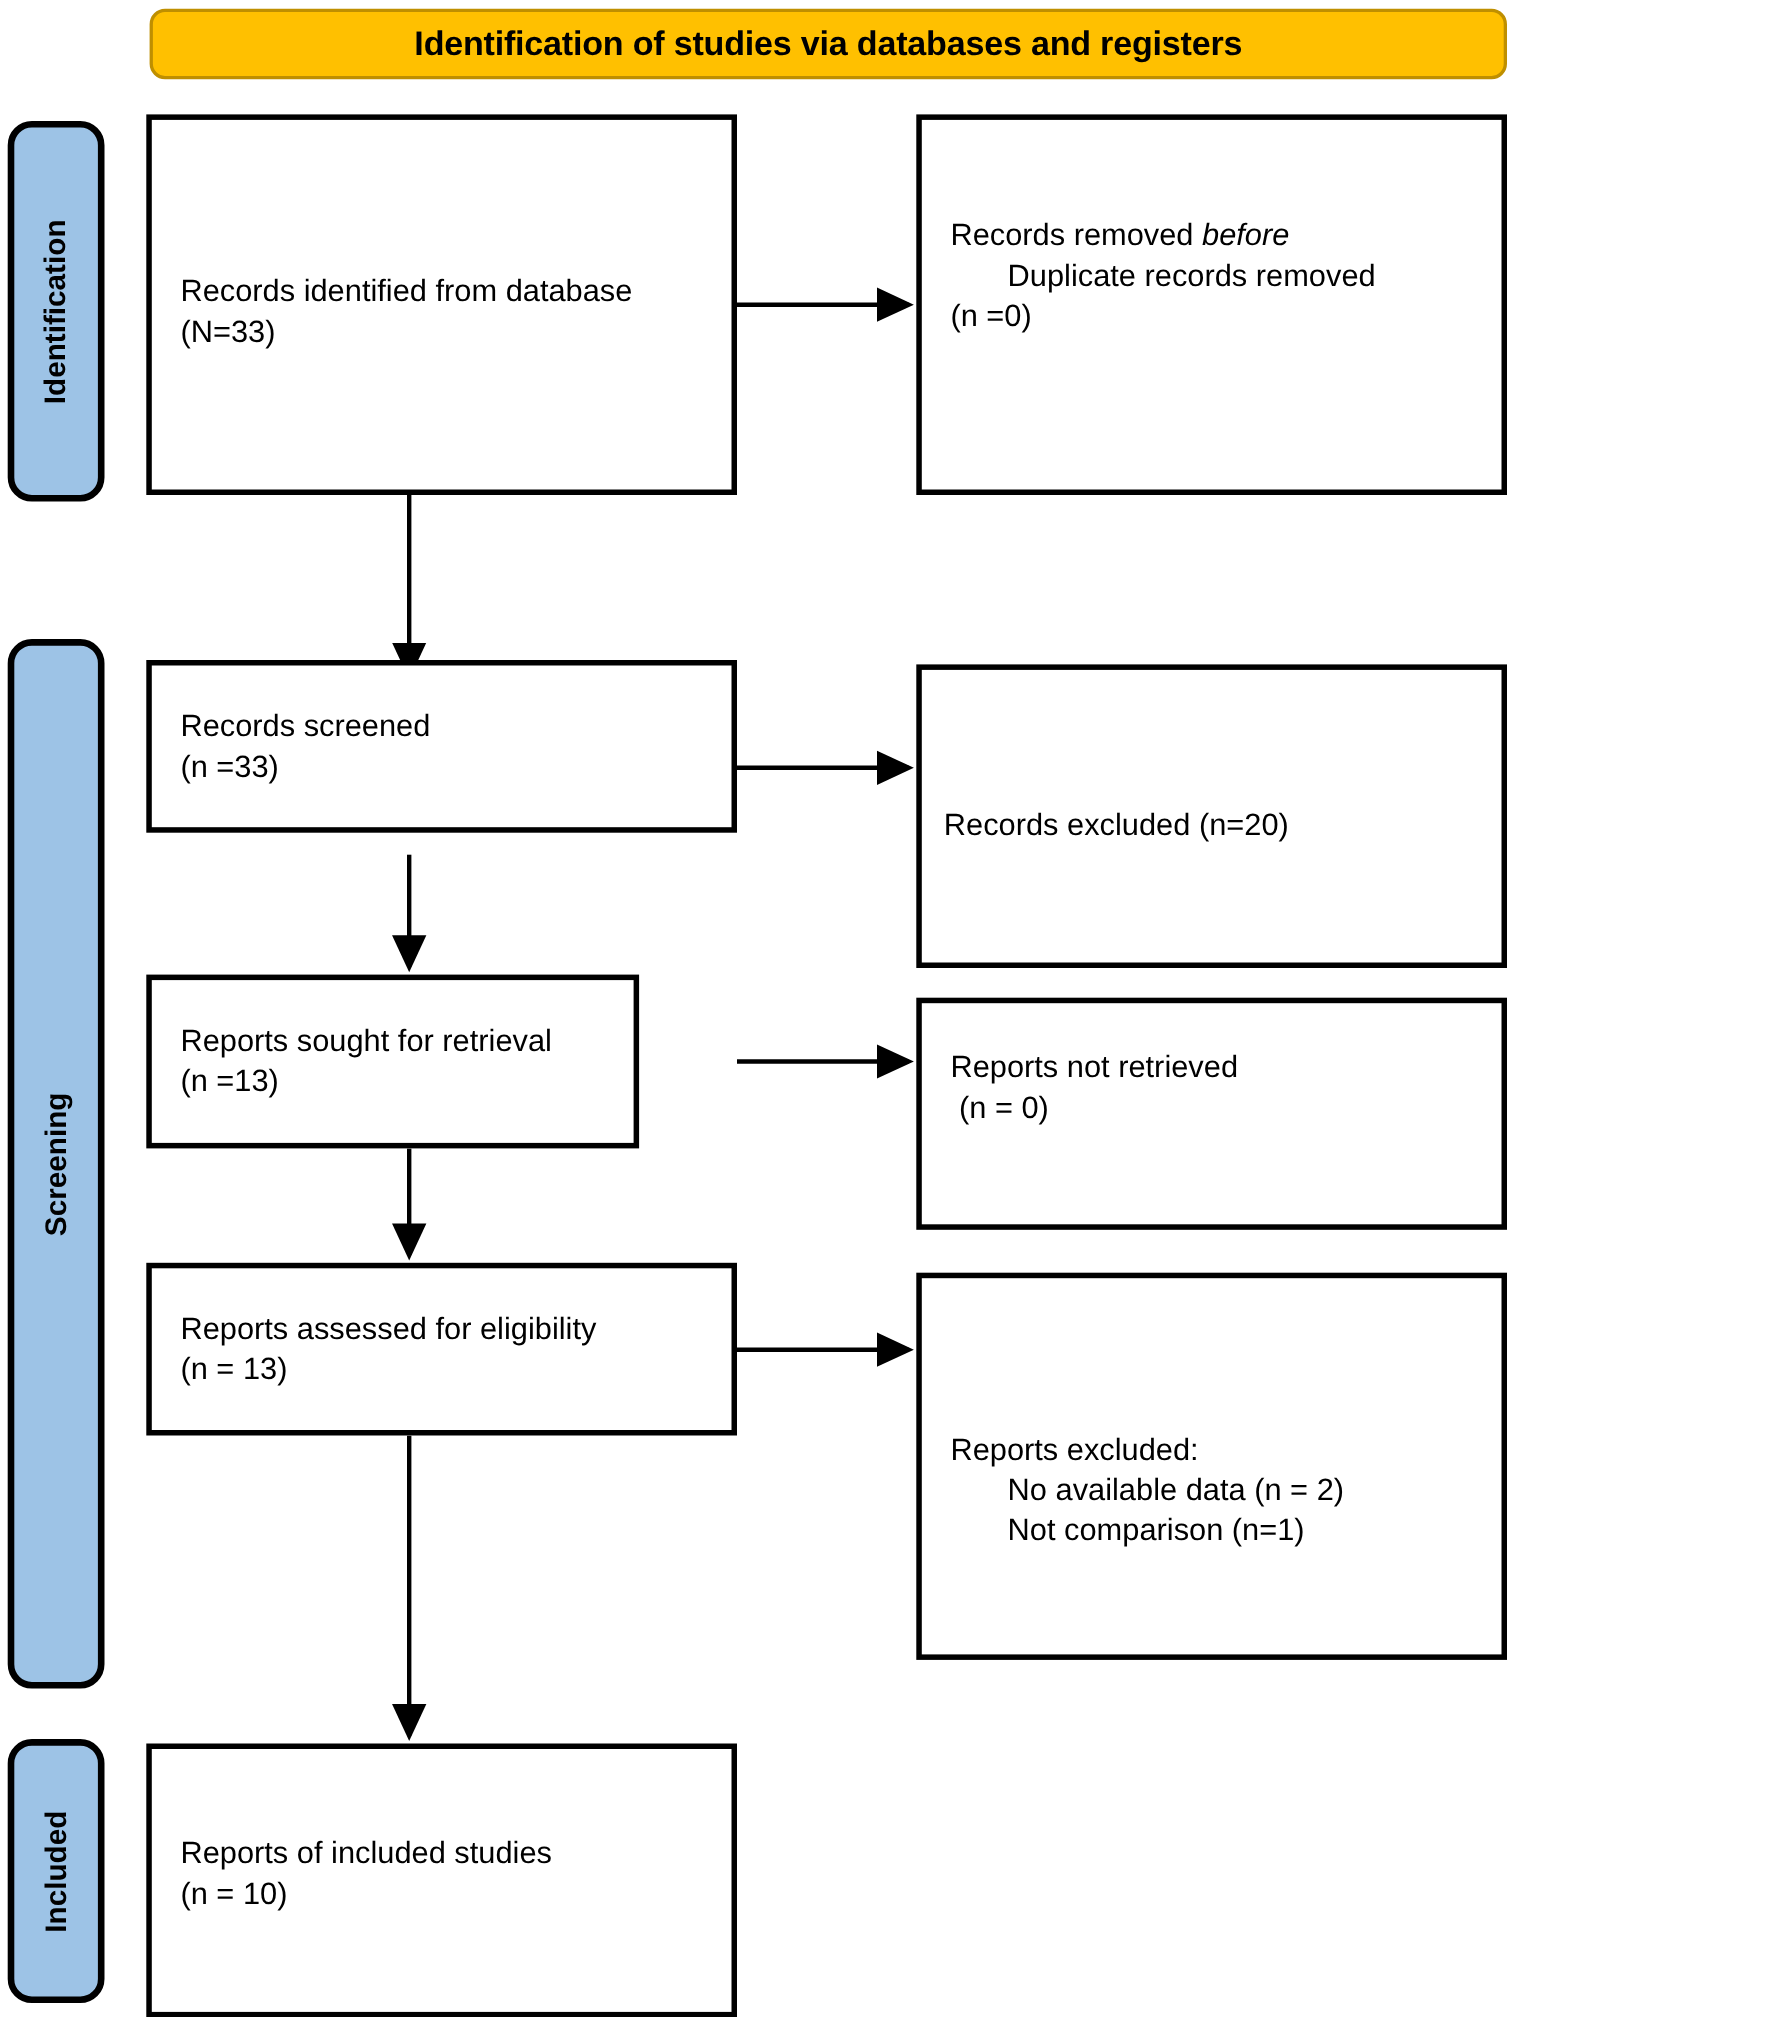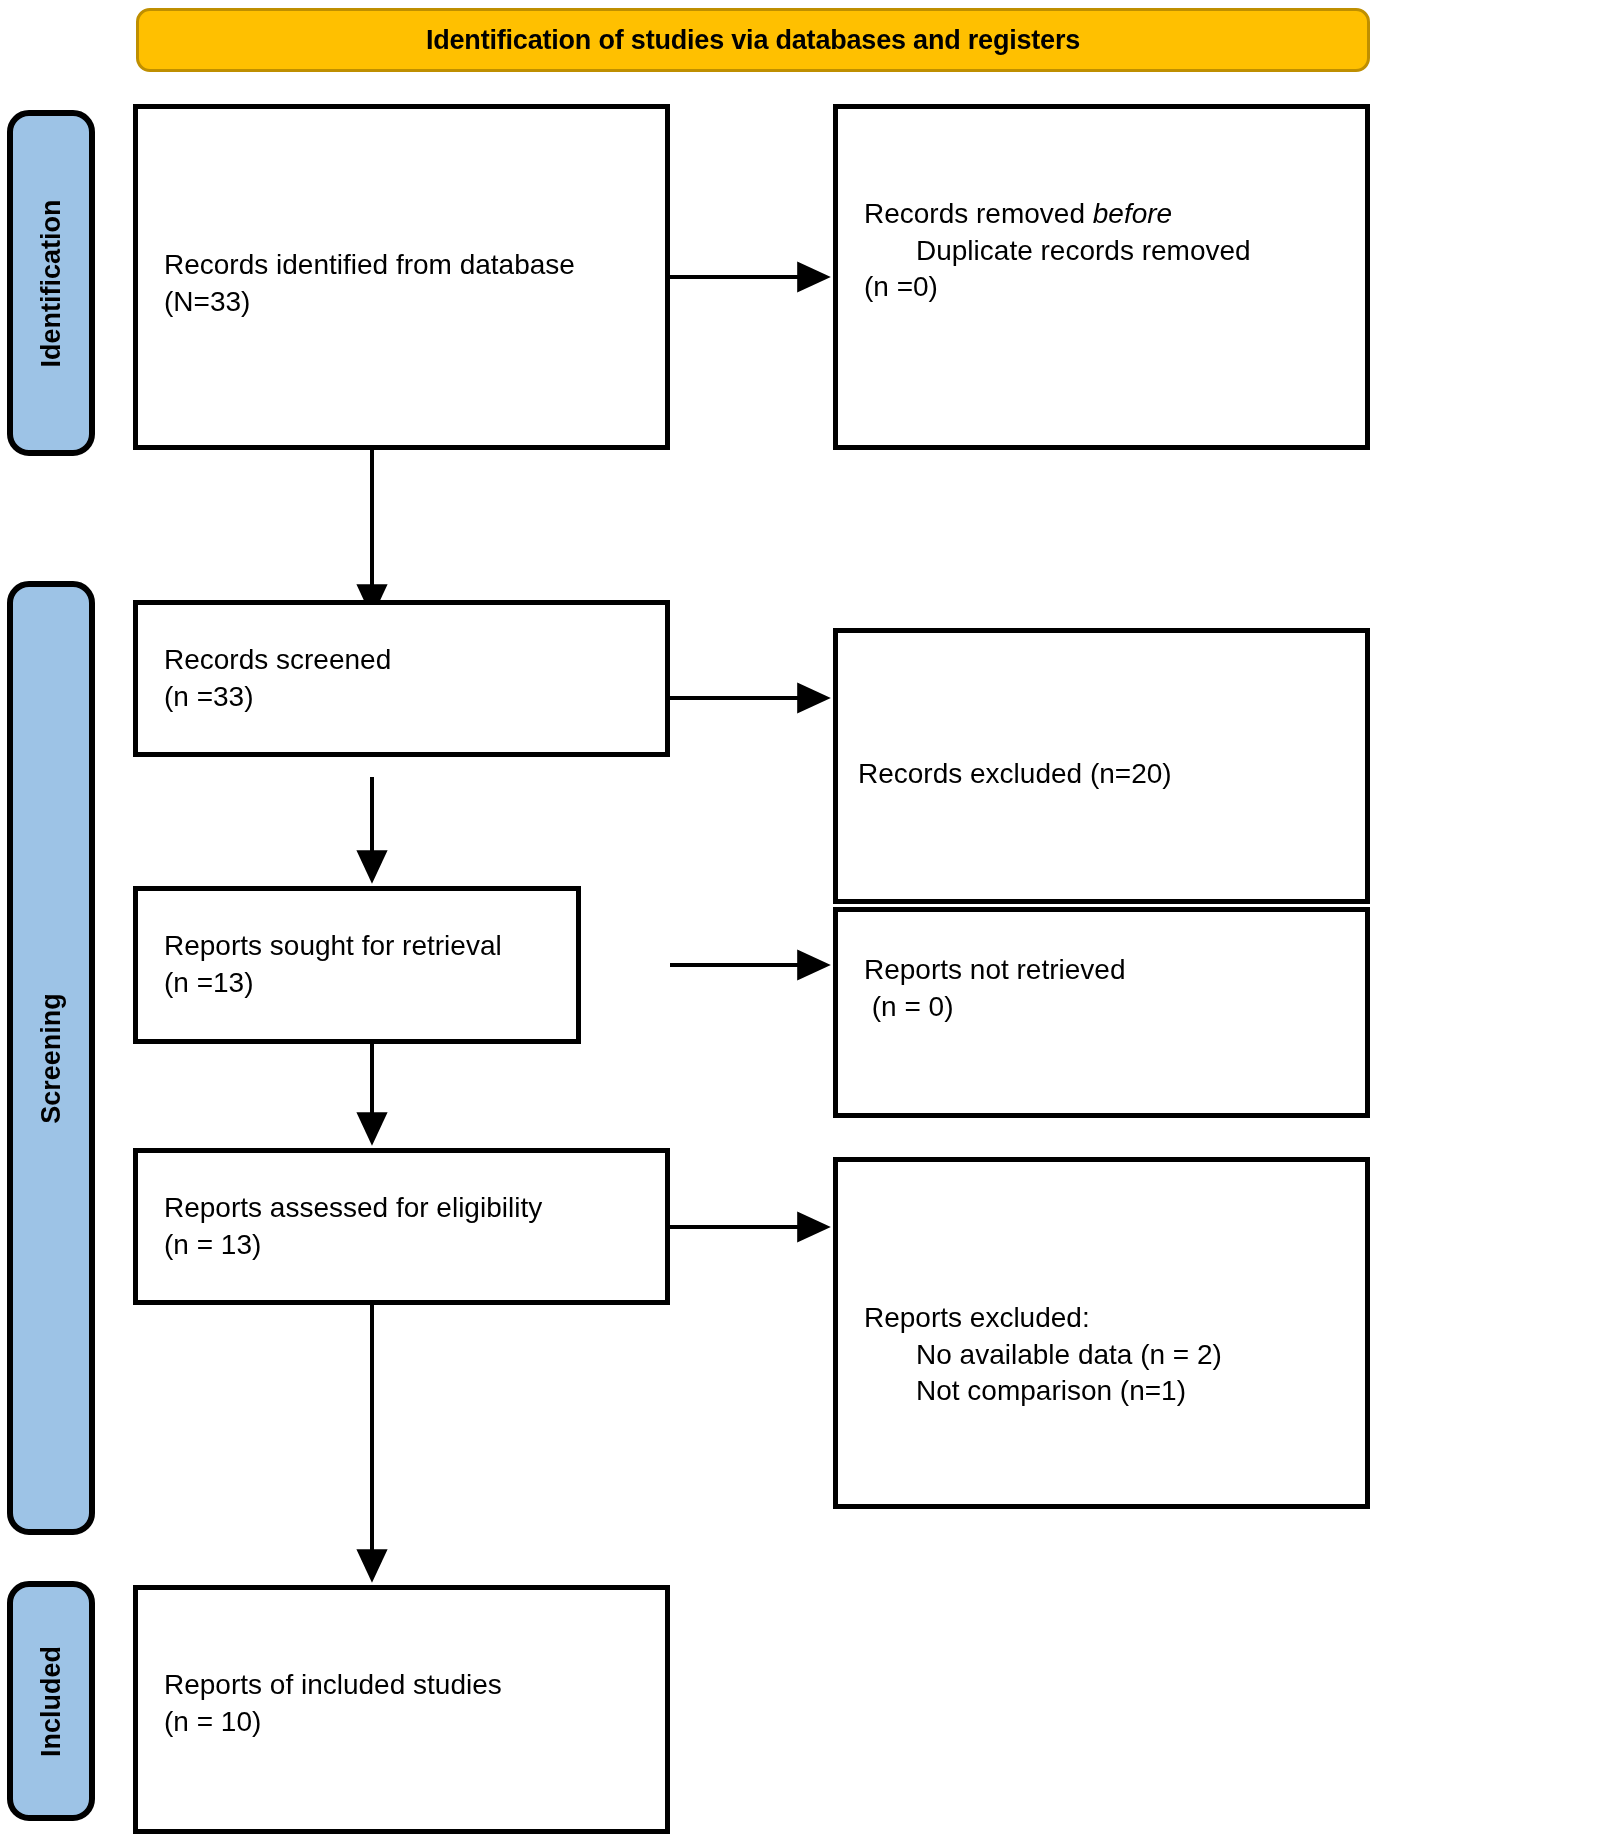--- a/index.html
+++ b/index.html
@@ -27,21 +27,21 @@
     height: 64px;
     background: #FFC000;
     border: 3px solid #BF8F00;
     border-radius: 14px;
     box-sizing: border-box;
     display: flex;
     align-items: center;
     justify-content: center;
   }
   .banner-text {
-    font-size: 27px;
+    font-size: 31px;
     font-weight: bold;
     color: #000000;
     letter-spacing: -0.2px;
     text-align: center;
   }
 
   
   .stage-tab {
     position: absolute;
     background: #9DC3E6;
@@ -87,21 +87,21 @@
 
   
   #box-identified   { left: 133px; top: 104px;  width: 537px; height: 346px; }
   #box-screened     { left: 133px; top: 600px;  width: 537px; height: 157px; }
   #box-sought       { left: 133px; top: 886px;  width: 448px; height: 158px; }
   #box-assessed     { left: 133px; top: 1148px; width: 537px; height: 157px; }
   #box-included     { left: 133px; top: 1585px; width: 537px; height: 249px; }
 
   
   #box-removed      { left: 833px; top: 104px;  width: 537px; height: 346px; }
-  #box-rec-excluded { left: 833px; top: 628px;  width: 537px; height: 276px; padding-left: 20px; }
+  #box-rec-excluded { left: 833px; top: 604px;  width: 537px; height: 276px; padding-left: 20px; }
   #box-not-retrieved{ left: 833px; top: 907px;  width: 537px; height: 211px; }
   #box-rep-excluded { left: 833px; top: 1157px; width: 537px; height: 352px; }
 
   
   #box-identified   .stack { margin-top: 13px; }
   #box-removed      .stack { transform: translateY(-26px); }
   #box-rec-excluded .stack { transform: translateY(8px); }
   #box-not-retrieved .stack { transform: translateY(-24px); }
   #box-rep-excluded .stack { transform: translateY(22px); }
   #box-included     .stack { transform: translateY(-6px); }

